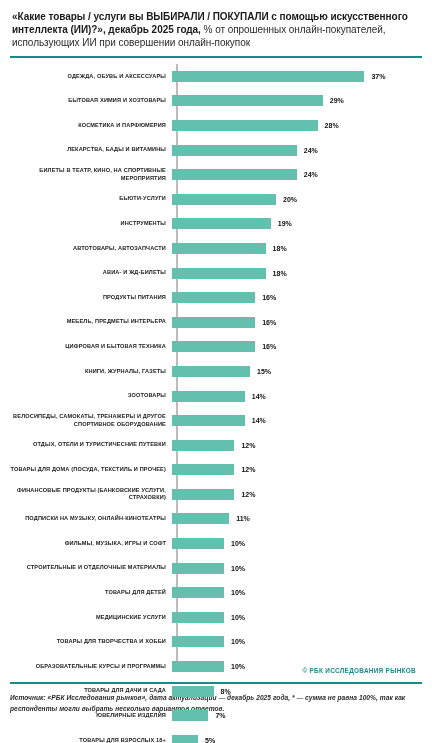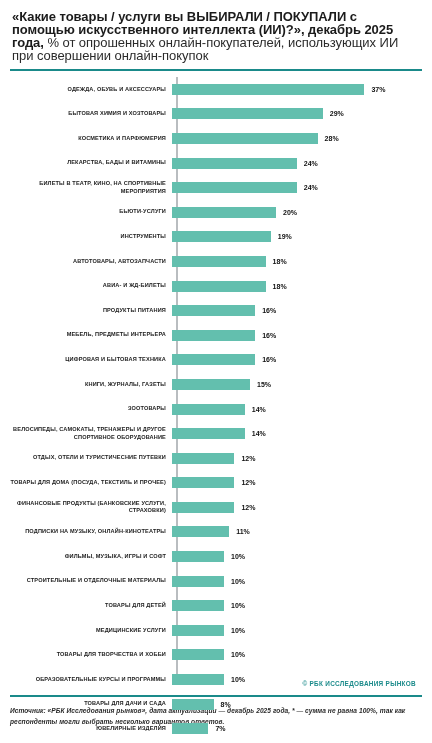--- a/index.html
+++ b/index.html
@@ -19,21 +19,21 @@
   .page {
     width: 432px;
     height: 743px;
     box-sizing: border-box;
     padding: 8px 10px 0 10px;
     position: relative;
   }
 
   
   .title-block {
-    font-size: 13px;
+    font-size: 10px;
     line-height: 13px;
     letter-spacing: -0.05px;
     color: #1b1b1b;
     padding: 2px 2px 0 2px;
   }
   .title-strong { font-weight: bold; }
   .title-light  { font-weight: normal; color: #2b2b2b; }
 
   .rule-top {
     margin-top: 7px;

